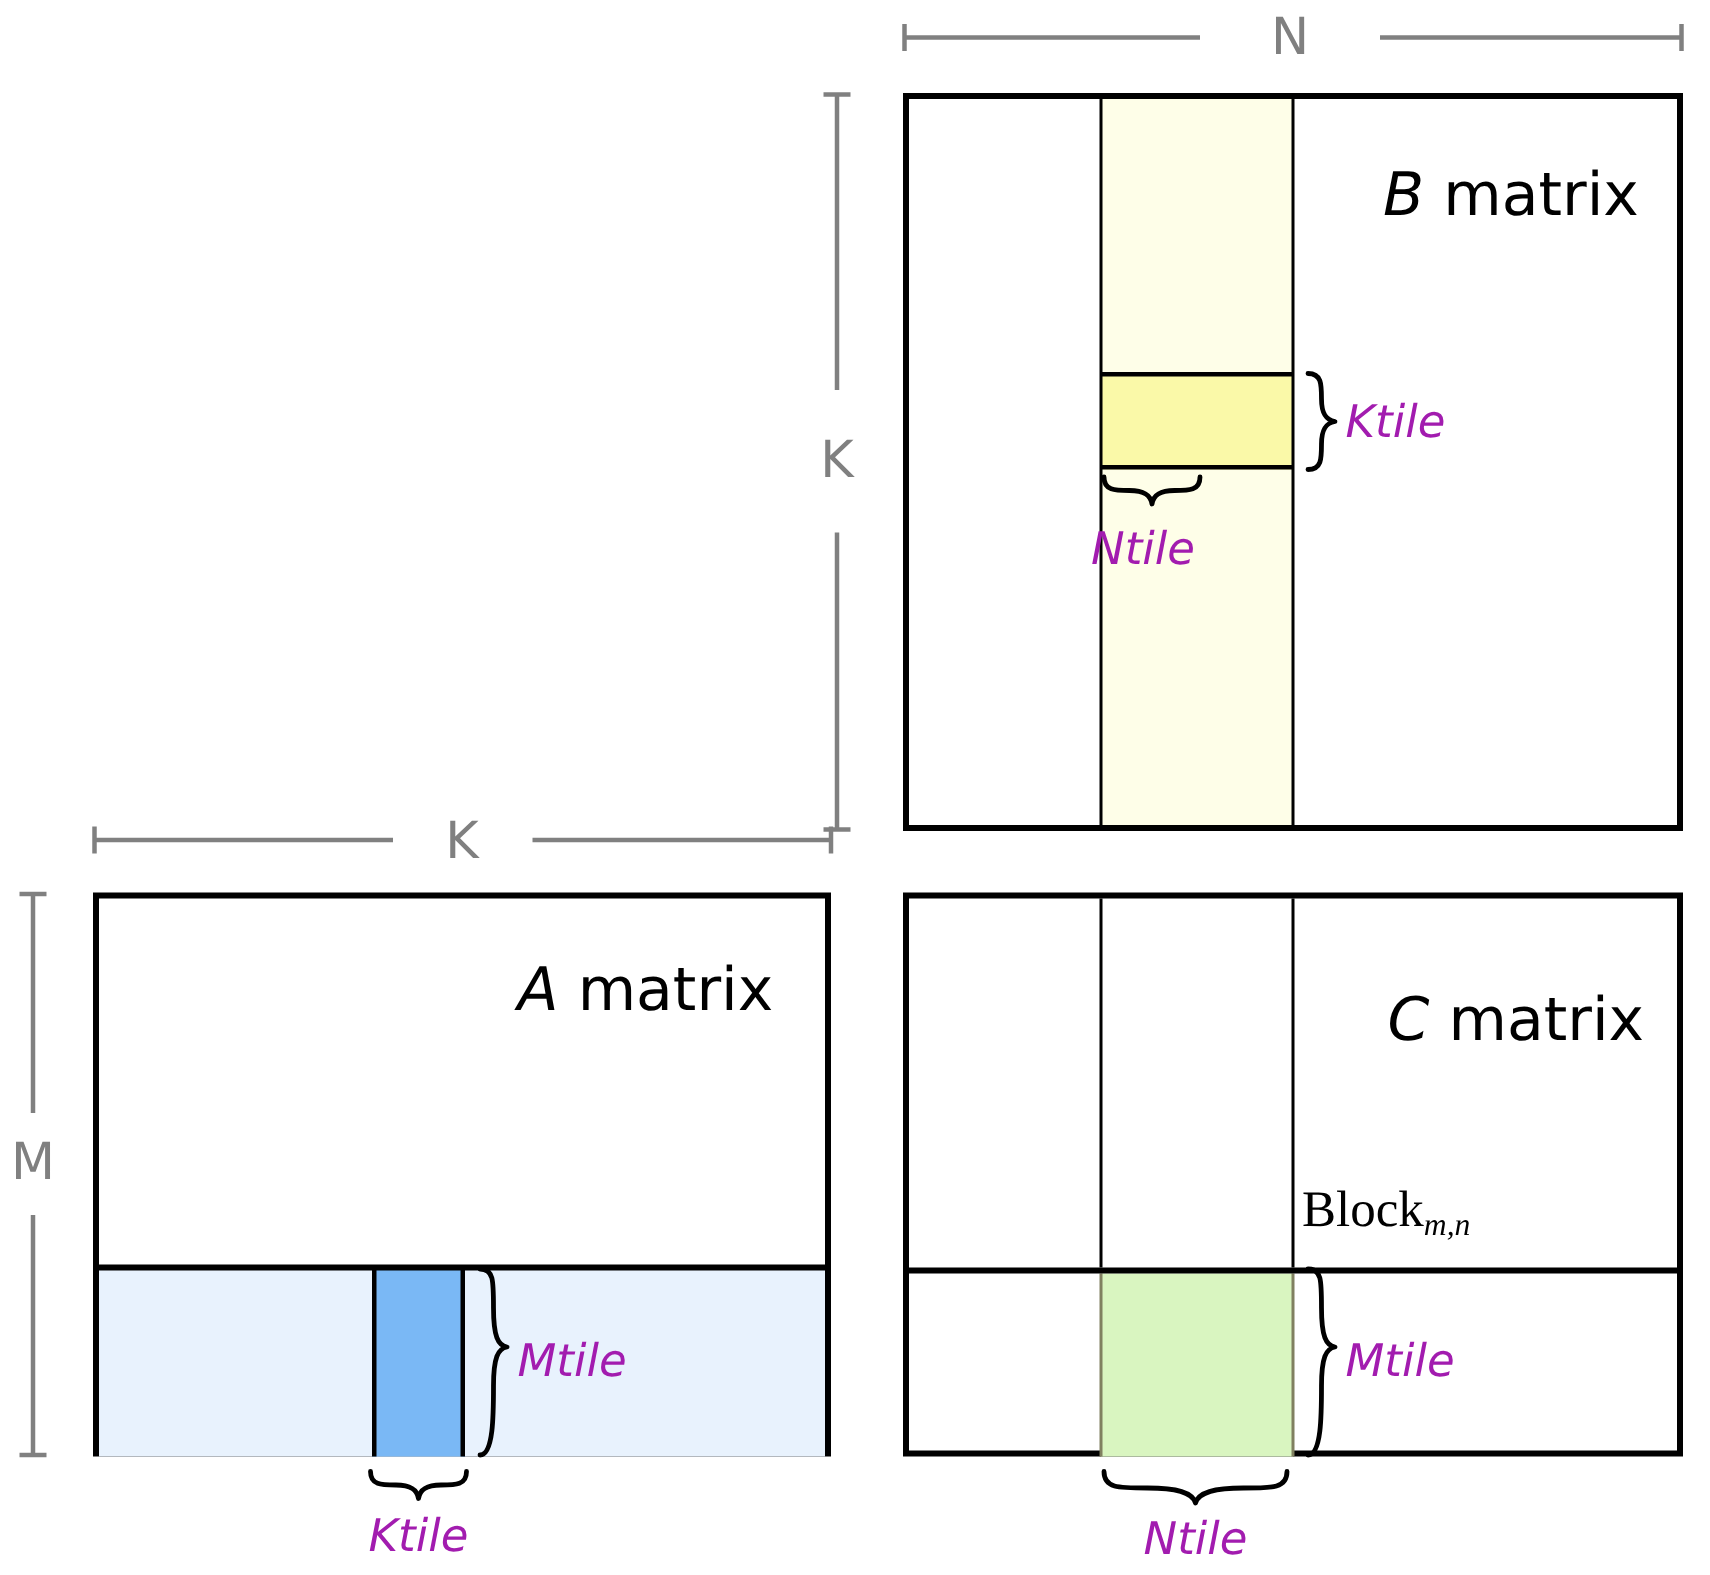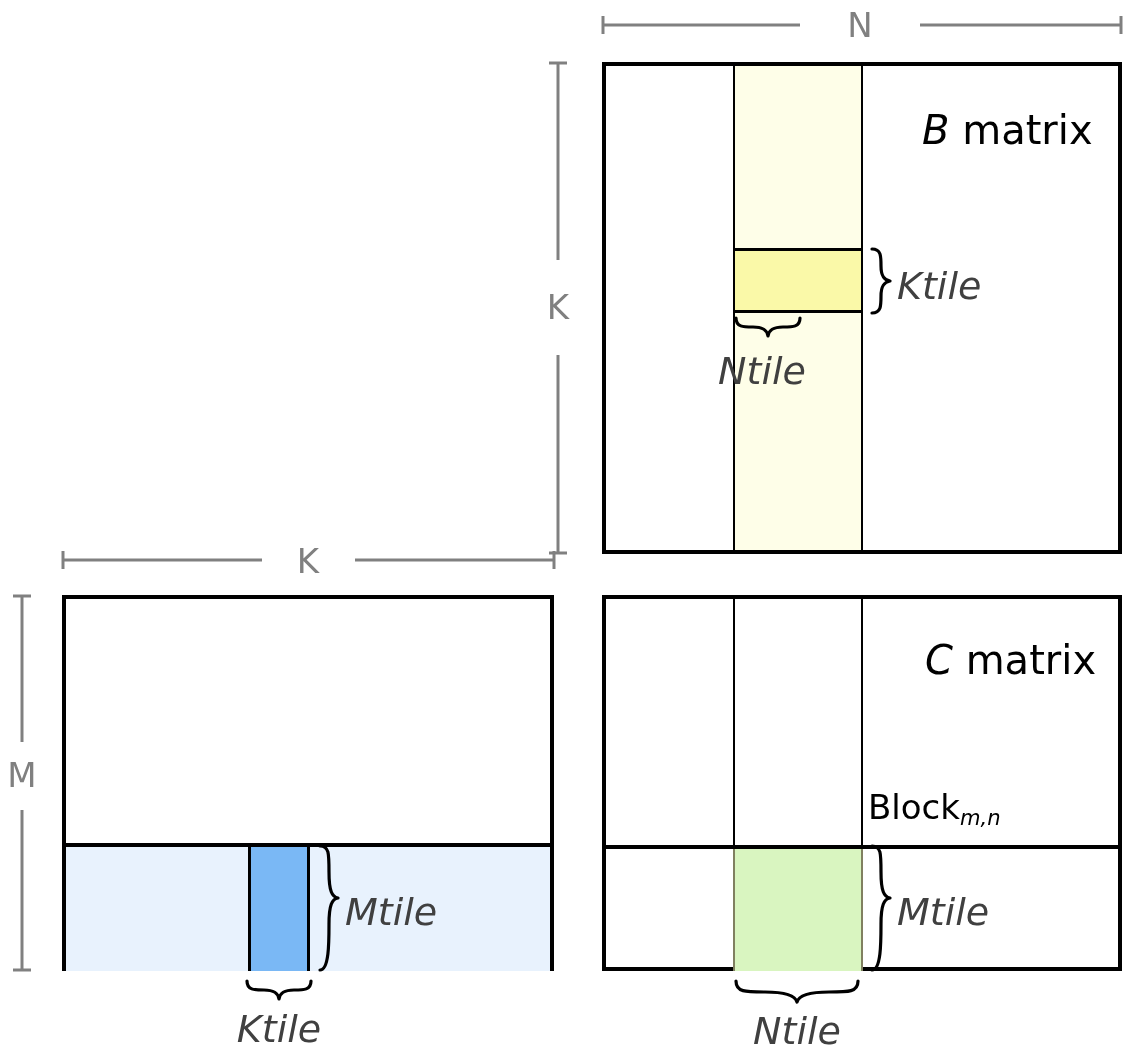--- a/index.html
+++ b/index.html
@@ -62,35 +62,36 @@
     font-style: italic;
   }
 
   
   .block-label {
     position: absolute;
     font-size: 34px;
     color: #000000;
     white-space: nowrap;
     line-height: 1;
+    font-family: Liberation Serif, serif;
   }
   .block-label sub {
     font-style: italic;
     font-size: 0.62em;
     vertical-align: baseline;
     position: relative;
     top: 0.30em;
   }
 
   
   .tile-label {
     position: absolute;
-    font-size: 38px;
+    font-size: 30px;
     font-style: italic;
-    color: #404040;
+    color: #a21caf;
     white-space: nowrap;
     line-height: 1;
   }
 
   
   .dim-label {
     position: absolute;
     font-size: 34px;
     color: #808080;
     white-space: nowrap;
@@ -154,35 +155,39 @@
 
   <div class="matrix-box" style="left:62px; top:595px; width:492px; height:376px;">
 
     <div class="band" style="left:0px; top:246px; width:100%; height:126px; background:#e8f2fd;"></div>
 
     <div class="band" style="left:182px; top:246px; width:62px; height:126px; background:#7ab8f5; border-left:3px solid #000; border-right:3px solid #000;"></div>
 
     <div class="divider-h" style="left:0; top:244px; width:100%;"></div>
   </div>
 
+  <div class="matrix-title" style="left:345px; top:612px;">
+    <span class="mt-letter">A</span>
+    <span>matrix</span>
+  </div>
 
   <div class="matrix-box" style="left:602px; top:595px; width:520px; height:376px;">
 
     <div class="band" style="left:128px; top:250px; width:128px; height:122px; background:#d9f5c0;"></div>
 
     <div class="divider-v-thin" style="left:127px; top:0; height:246px;"></div>
     <div class="divider-v-thin" style="left:255px; top:0; height:246px;"></div>
 
     <div class="divider-v-thin" style="left:127px; top:250px; height:122px; background:#808060;"></div>
     <div class="divider-v-thin" style="left:255px; top:250px; height:122px; background:#808060;"></div>
 
     <div class="divider-h" style="left:0; top:246px; width:100%;"></div>
   </div>
 
-  <div class="matrix-title" style="left:925px; top:612px;">
+  <div class="matrix-title" style="left:925px; top:632px;">
     <span class="mt-letter">C</span>
     <span>matrix</span>
   </div>
 
   <div class="block-label" style="left:868px; top:790px;">
     <span>Block</span><sub>m,n</sub>
   </div>
 
   <svg class="overlay" viewBox="0 0 1140 1050" xmlns="http://www.w3.org/2000/svg">
     <g stroke="#000000" stroke-width="3.2" fill="none" stroke-linecap="round" stroke-linejoin="round">

